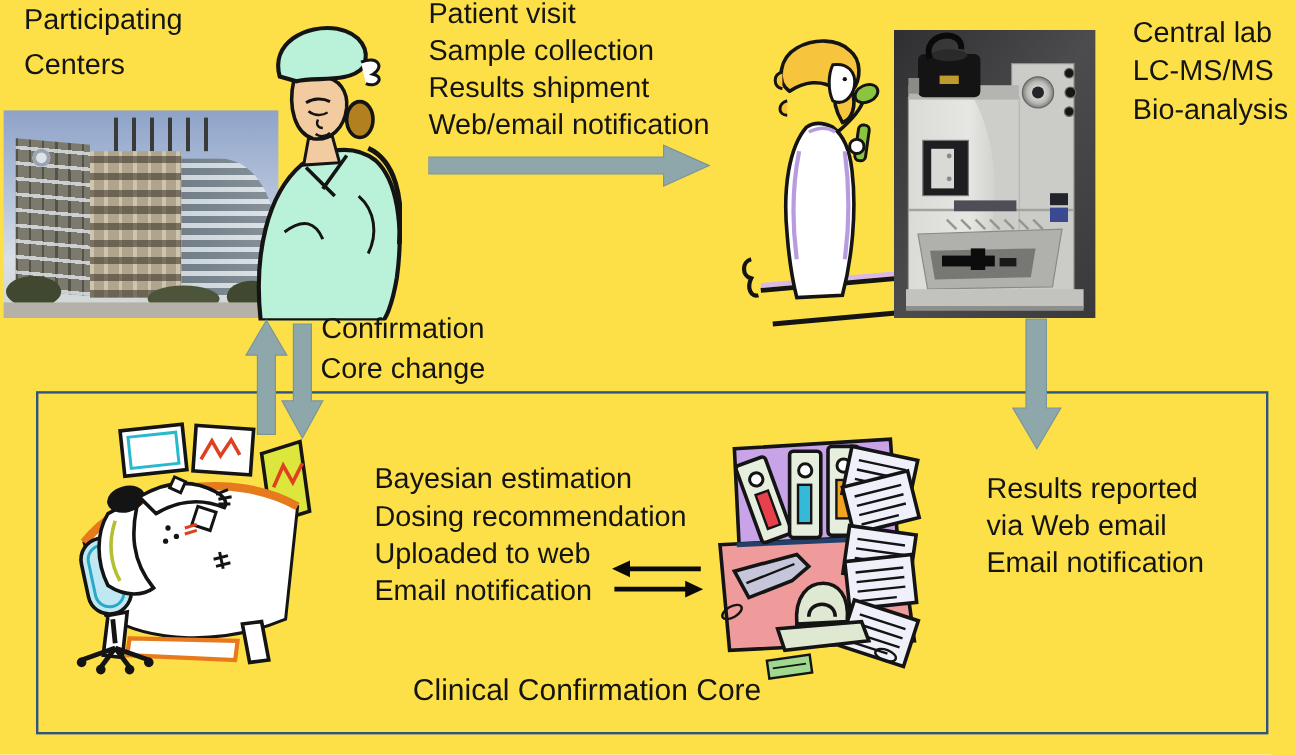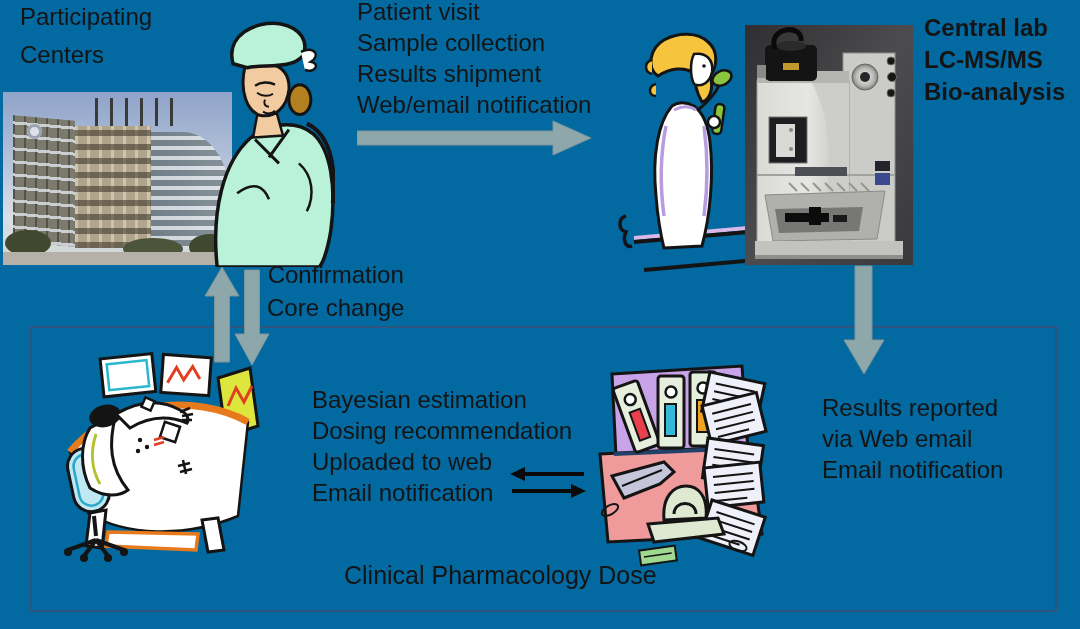--- a/index.html
+++ b/index.html
@@ -1,25 +1,25 @@
 <!DOCTYPE html>
 <html><head>
 <meta charset="utf-8">
 <style>
   html,body{margin:0;padding:0;background:#ffffff;}
   #canvas{
-    position:relative;width:1080px;height:629px;background:#0369a1;overflow:hidden;
+    position:relative;width:1080px;height:629px;background:#fde047;overflow:hidden;
     font-family:"Liberation Sans",sans-serif;color:#141414;
   }
   .abs{position:absolute;}
   .txt{position:absolute;font-size:24px;line-height:31px;white-space:nowrap;color:#141414;z-index:6;}
   .txt div{white-space:nowrap;}
   #participating-text{left:20px;top:-2px;line-height:38px;}
   #patient-flow-text{left:357px;top:-4px;}
-  #central-lab-text{left:924px;top:12px;line-height:32px;font-weight:bold;}
+  #central-lab-text{left:944px;top:12px;line-height:32px;}
   #confirmation-text{left:267px;top:258px;line-height:33px;text-align:center;}
   #bayesian-text{left:277px;top:384px;margin-left:35px;}
   #results-text{left:822px;top:392px;}
   #core-title{left:344px;top:560px;font-size:25px;}
   #core-box{left:30px;top:326px;width:1023px;height:282px;border:2px solid #2e5480;z-index:1;}
   svg{display:block;}
   .art{z-index:2;}
   .arrow{z-index:4;}
   
   #hospital-photo{left:3px;top:92px;width:229px;height:173px;z-index:2;
@@ -323,15 +323,15 @@
   <svg class="abs arrow" style="left:842px;top:264px;" width="44" height="112" viewBox="0 0 44 112">
     <polygon points="13,2 30,2 30,76 42,76 22,110 2,76 13,76" fill="#8ea7ab" stroke="#7c9598" stroke-width="1"></polygon>
   </svg>
 
   <div class="txt" id="results-text">
     <div>Results reported</div>
     <div>via Web email</div>
     <div>Email notification</div>
   </div>
 
-  <div class="txt" id="core-title">Clinical Pharmacology Dose</div>
+  <div class="txt" id="core-title">Clinical Confirmation Core</div>
 
 </div>
 
 </body></html>

